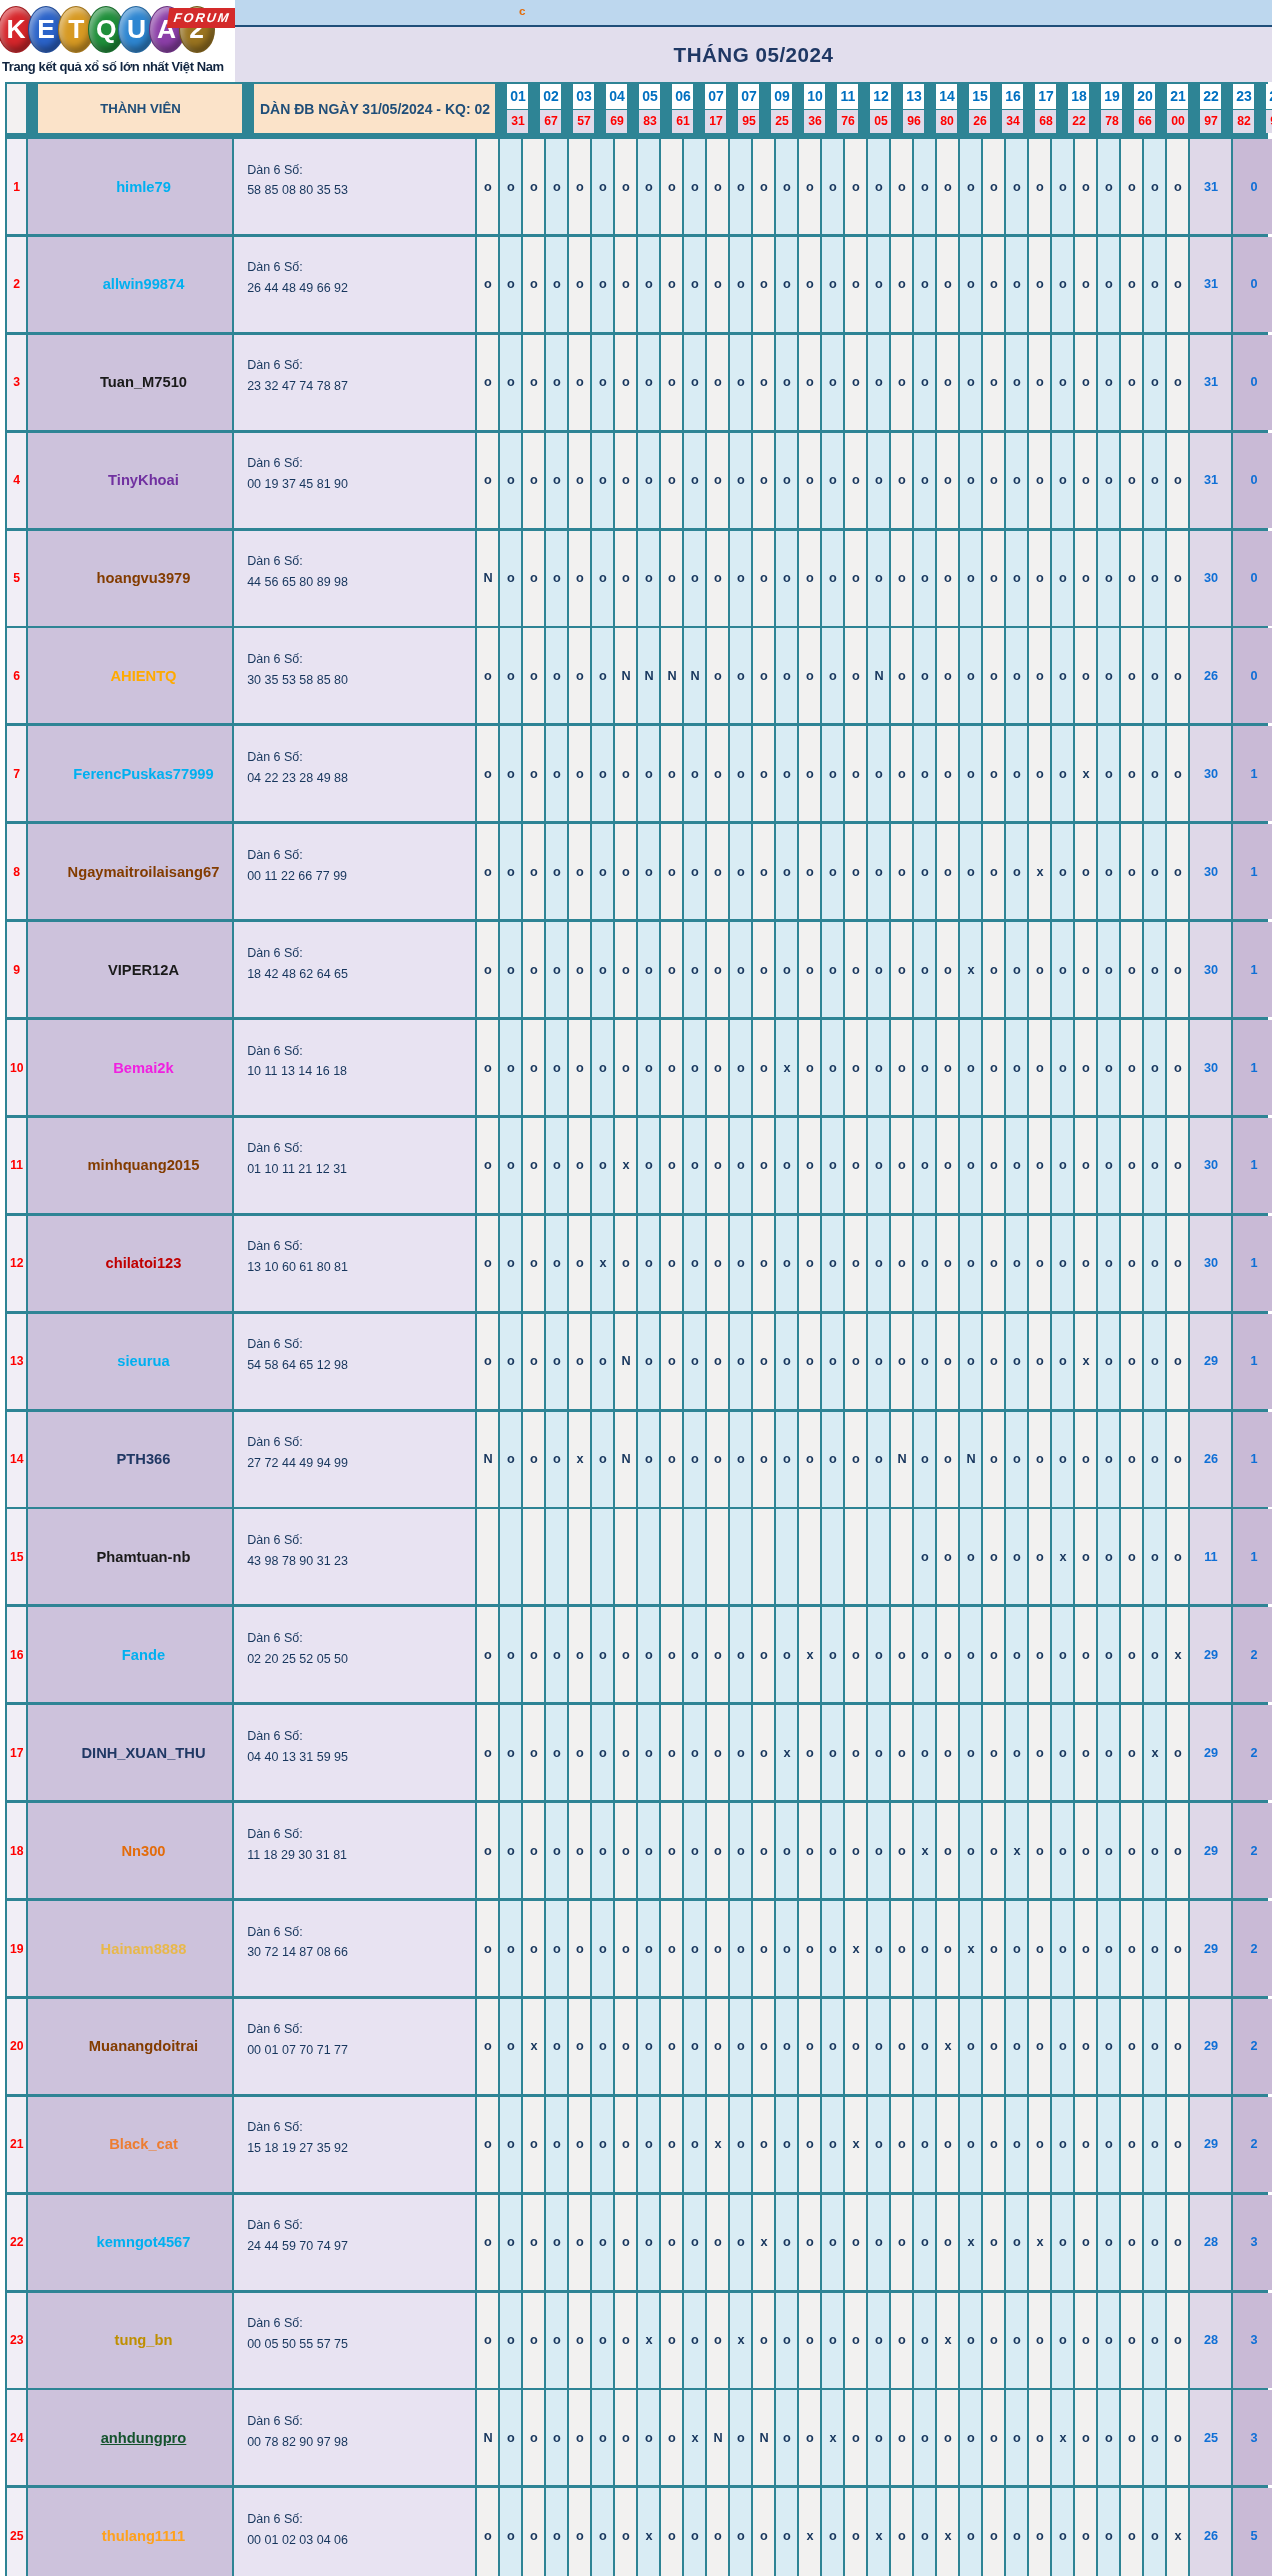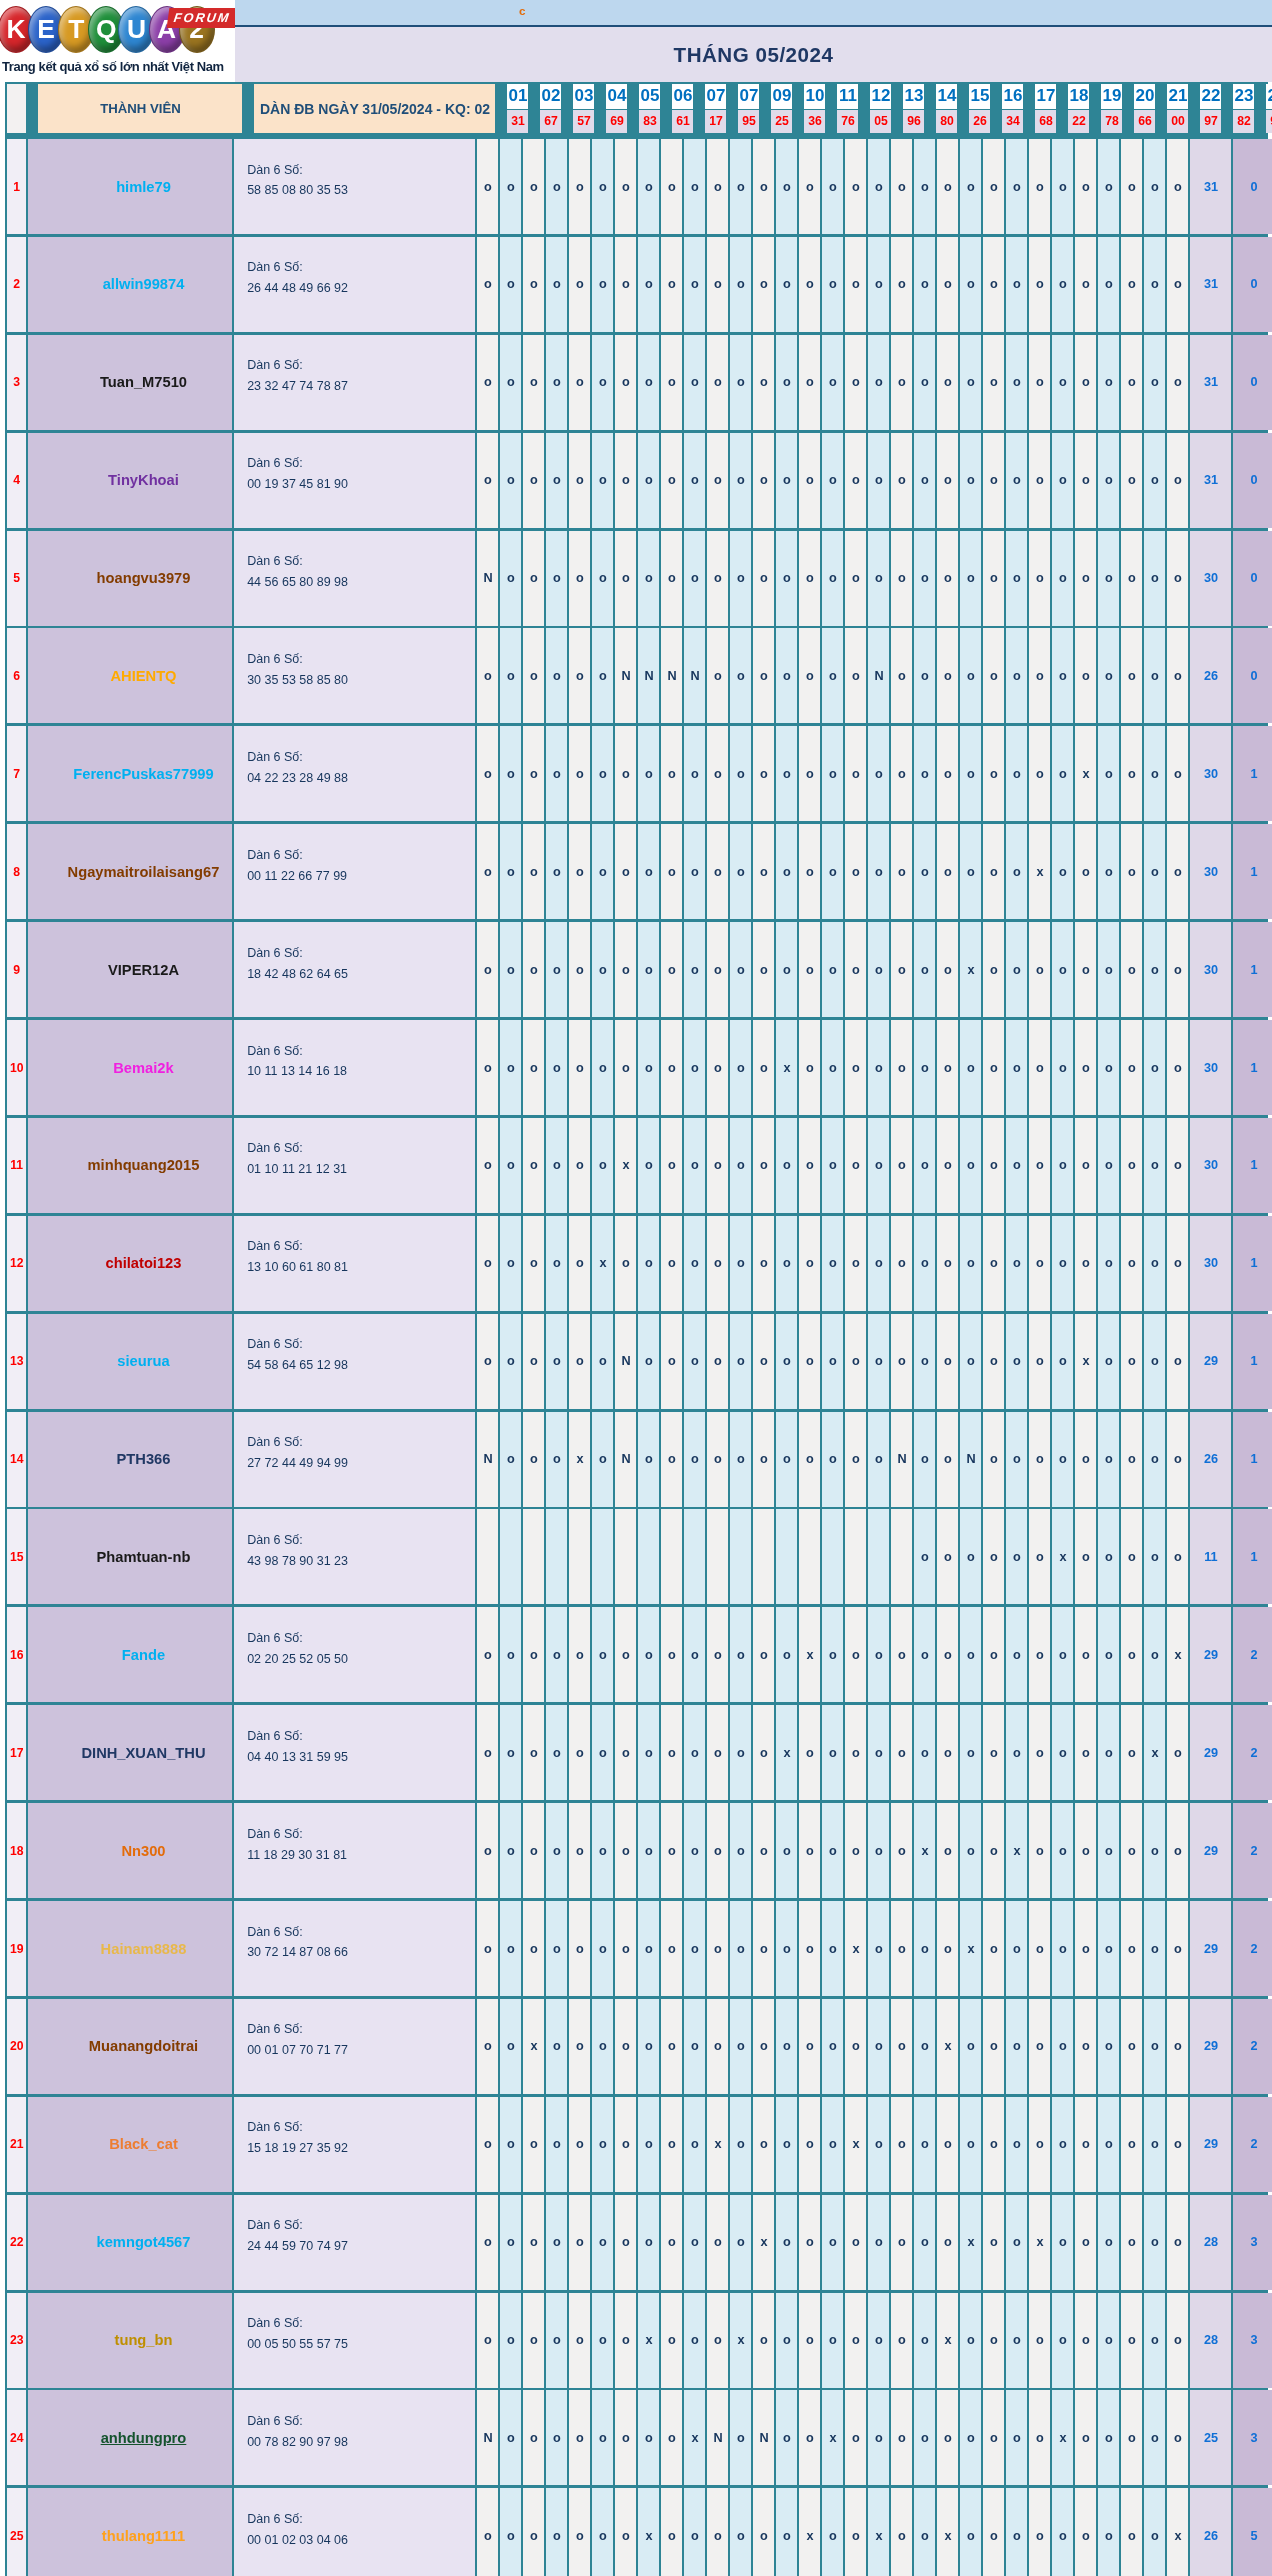--- a/index.html
+++ b/index.html
@@ -36,21 +36,21 @@
   #header-grid { grid-template-rows:49px; margin-bottom:6px;gap:12px; }
   #rows-grid  { grid-auto-rows:95px; row-gap:2.9px; }
 
   .hc { display:flex; align-items:center; justify-content:center; }
   .h-rownum { background:#f3f1f1; }
   .h-peach  { background:#fbe3c9; color:#1f4e79; font-weight:bold; }
   .h-member { font-size:13.2px; }
   .h-dan    { font-size:14px; }
   .h-tk     { grid-column:span 2; font-size:13.2px; }
   .h-day { display:flex; flex-direction:column; background:#2e8495; }
-  .h-day-num { flex:0 0 24.5px; background:#ffffff; color:#0070c0; font-weight:bold; font-size:17px;
+  .h-day-num { flex:0 0 24.5px; background:#ffffff; color:#0070c0; font-weight:bold; font-size:14px;
                display:flex; align-items:center; justify-content:center; margin-bottom:1px; }
   .h-day-kq  { flex:1; background:#e0dbea; color:#ff0000; font-weight:bold; font-size:12.2px;
                display:flex; align-items:center; justify-content:center; }
 
   .c-rownum { background:#f1eef6; color:#ff0000; font-weight:bold; font-size:12.2px;
               display:flex; align-items:center; justify-content:center; }
   .c-member { background:#cdc2dc; display:flex; align-items:center; justify-content:center;padding-left:26px; }
   .c-member span { font-weight:bold; font-size:14.7px; cursor:pointer; }
   .c-dan { background:#e8e3f2; color:#17365d; font-size:12.5px; padding:23.5px 0 0 12.7px; }
   .c-dan .dan-label { margin-bottom:6.9px; }

